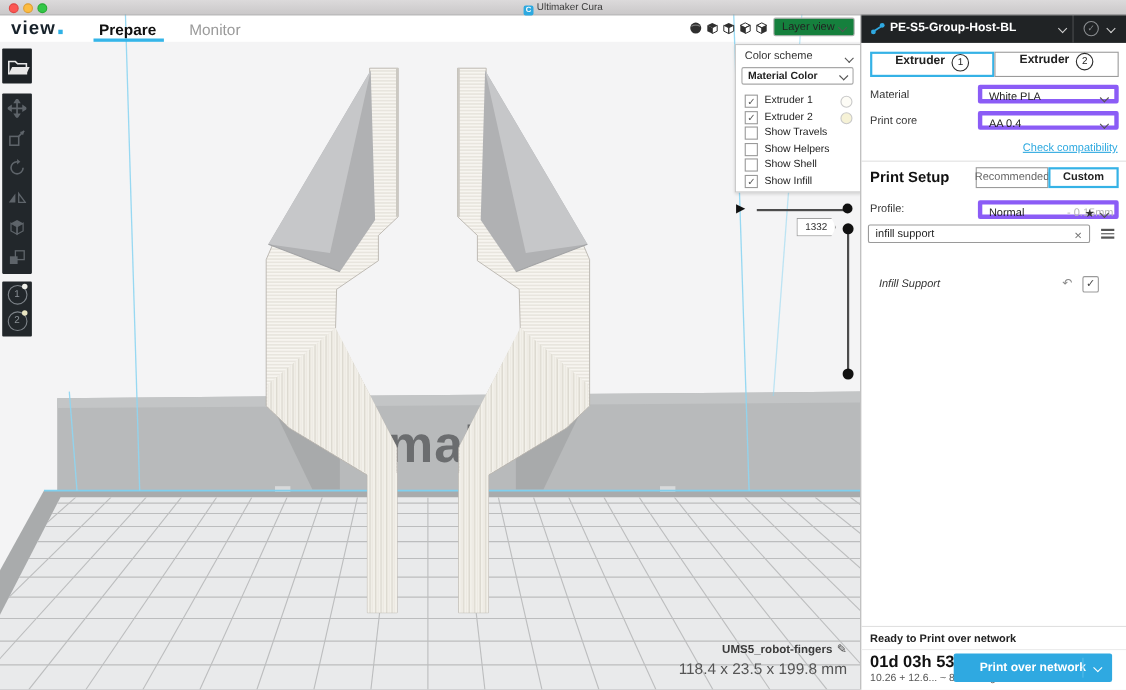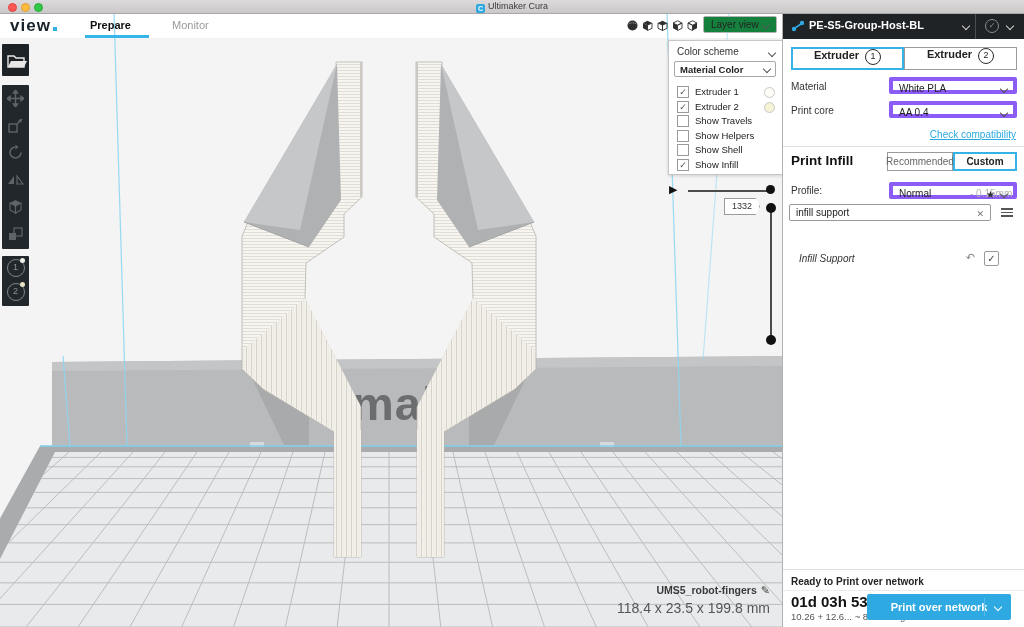--- a/index.html
+++ b/index.html
@@ -8,21 +8,21 @@
   .caret{display:inline-block;width:5px;height:5px;border-right:1.4px solid #555;border-bottom:1.4px solid #555;transform:rotate(45deg);}
   .caret.w{border-color:#cfcfcf;}
   
   #titlebar{left:0;top:0;width:1024px;height:13px;background:linear-gradient(#dcdadb,#cac8c9);border-bottom:1px solid #a9a7a8;z-index:50;}
   .light{width:7px;height:7px;border-radius:50%;top:3px;}
   #titletext{width:100%;text-align:center;top:1px;font-size:9px;color:#3c3c3c;}
   .appbadge{display:inline-block;width:9px;height:9px;border-radius:2px;background:#2da9e0;color:#fff;font-size:7px;font-weight:bold;text-align:center;line-height:9px;vertical-align:-2px;margin-right:3px;}
   
   #logo{left:10px;top:16px;font-size:17px;font-weight:bold;letter-spacing:1px;color:#17222b;z-index:10;}
   .logodot{display:inline-block;width:4px;height:4px;background:#2fb1e5;margin-left:2px;}
-  .tab{top:19px;font-size:11px;font-weight:bold;z-index:10;cursor:default;}
+  .tab{top:19px;font-size:14px;font-weight:bold;z-index:10;cursor:default;}
   #tab-underline{left:85px;top:35px;width:64px;height:2.5px;background:#35b5e8;z-index:10;}
   
   .camicon{top:19px;width:13px;height:13px;z-index:10;}
   #layerview{left:703px;top:16px;width:74px;height:17px;background:#15803d;border:1px solid #b4b4b4;border-radius:2px;font-size:10px;color:#222;line-height:16px;padding-left:7px;box-sizing:border-box;z-index:10;}
   #layerview .caret{position:absolute;right:7px;top:5px;}
   
   #colorpanel{left:668px;top:40px;width:114px;height:133px;background:#fff;border:1px solid #c6c6c6;box-shadow:0 1px 3px rgba(0,0,0,.15);z-index:10;}
   #cp-title{left:8px;top:5px;font-size:10px;color:#333;}
   #cp-caret{right:8px;top:9px;}
   #cp-select{left:5px;top:20px;width:102px;height:16px;border:1px solid #a8a8a8;border-radius:2px;font-size:9.5px;font-weight:bold;color:#222;line-height:15px;padding-left:5px;box-sizing:border-box;}
@@ -373,21 +373,21 @@
   <div class="a frow-label" style="top:68px">Material</div>
   <div class="a fselect" style="top:64px"><span>White PLA</span><span class="caret"></span></div>
 
   <div class="a frow-label" style="top:92px">Print core</div>
   <div class="a fselect" style="top:88px"><span>AA 0.4</span><span class="caret"></span></div>
 
   <a class="a" id="compat">Check compatibility</a>
 
   <div class="a hdiv" style="top:133px"></div>
 
-  <div class="a" id="ps-title">Print Infill</div>
+  <div class="a" id="ps-title">Print Setup</div>
   <div class="a segbtn" style="left:104px;width:66px;border:1px solid #9b9b9b;color:#666;">Recommended</div>
   <div class="a segbtn" style="left:170px;width:64px;border:2px solid #35b2e6;color:#222;font-weight:bold;">Custom</div>
 
   <div class="a" id="profile-label">Profile:</div>
   <div class="a fselect" id="profile-sel">
     <span>Normal</span>&nbsp;<span id="profile-detail">- 0.15mm</span>
     <span class="star">★</span>
     <span class="caret"></span>
   </div>
 

